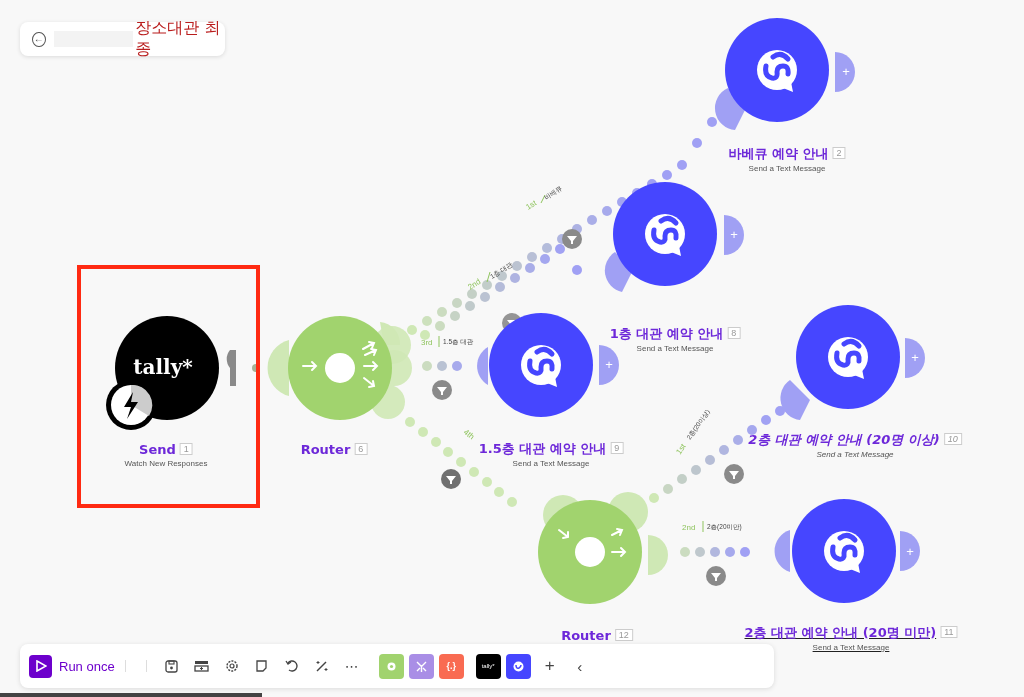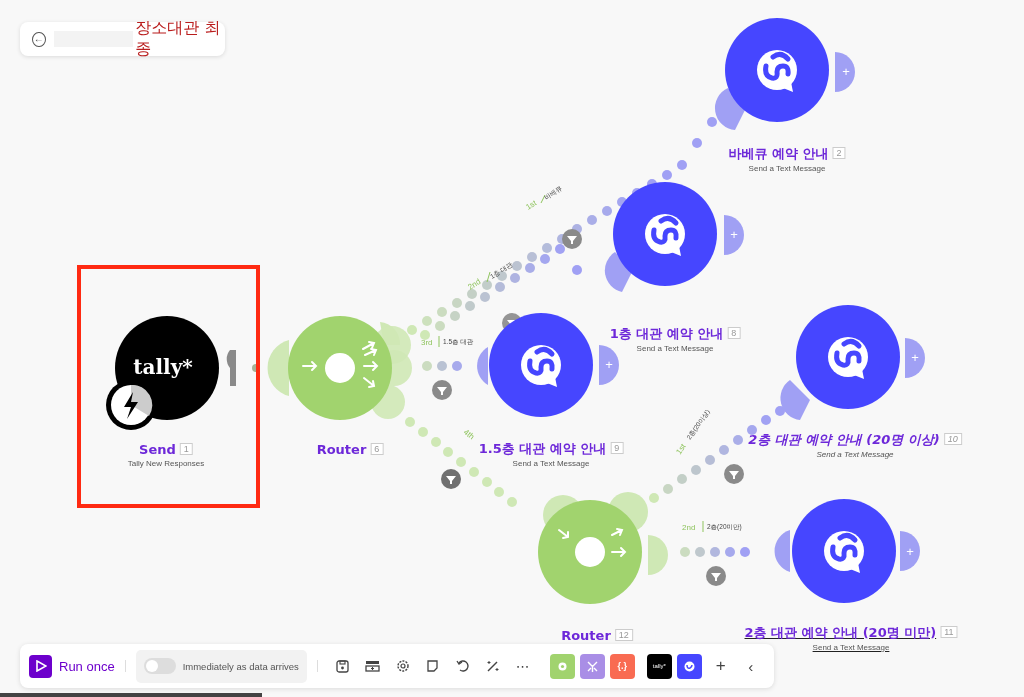--- a/index.html
+++ b/index.html
@@ -247,23 +247,23 @@
       <text x="163" y="374" fill="#fff" font-family="DejaVu Serif, serif" font-size="20" font-weight="bold" text-anchor="middle">tally*</text>
       <circle cx="131" cy="405" r="25" fill="#000"></circle>
       <circle cx="131" cy="405" r="20" fill="#fff"></circle>
       <path d="M131 385 A20 20 0 0 1 149 416 L131 405 Z" fill="#ccc"></path>
       <path d="M133 392 L124 407 L131 407 L127 419 L138 402 L131 402 Z" fill="#000"></path>
     </g>
   </svg>
 
   <div class="lbl" style="left:166px; top:440px;">
     <span class="name">Send</span><span class="num">1</span>
-    <div class="sub">Tally New Responses</div>
-  </div>
-  <div class="lbl" style="left:350px; top:440px;">
+    <div class="sub">Watch New Responses</div>
+  </div>
+  <div class="lbl" style="left:334px; top:440px;">
     <span class="name">Router</span><span class="num">6</span>
   </div>
   <div class="lbl" style="left:787px; top:144px;">
     <span class="name">바베큐 예약 안내</span><span class="num">2</span>
     <div class="sub">Send a Text Message</div>
   </div>
   <div class="lbl" style="left:675px; top:324px;">
     <span class="name">1층 대관 예약 안내</span><span class="num">8</span>
     <div class="sub">Send a Text Message</div>
   </div>
@@ -293,24 +293,20 @@
 </div>
 
 <div class="toolbar">
   <div class="run-btn">
     <svg width="12" height="12" viewBox="0 0 12 12">
         <path d="M2 1 L11 6 L2 11 Z" fill="none" stroke="#fff" stroke-width="1.6"></path>
       </svg>
   </div>
   <span class="run-label">Run once</span>
   <div class="sep"></div>
-  <div class="sched">
-    <div class="toggle"></div>
-    <span class="sched-label">Immediately as data arrives</span>
-  </div>
   <div class="sep"></div>
   <div class="tb-icon">
     <svg width="13" height="13" viewBox="0 0 13 13">
         <rect x="1" y="1" width="11" height="11" rx="2" fill="none" stroke="#444" stroke-width="1.3"></rect>
         <rect x="4" y="1" width="5" height="3" fill="none" stroke="#444" stroke-width="1.1"></rect>
         <circle cx="6.5" cy="8" r="1.4" fill="#444"></circle>
       </svg>
   </div>
   <div class="tb-icon">
     <svg width="15" height="13" viewBox="0 0 15 13">

